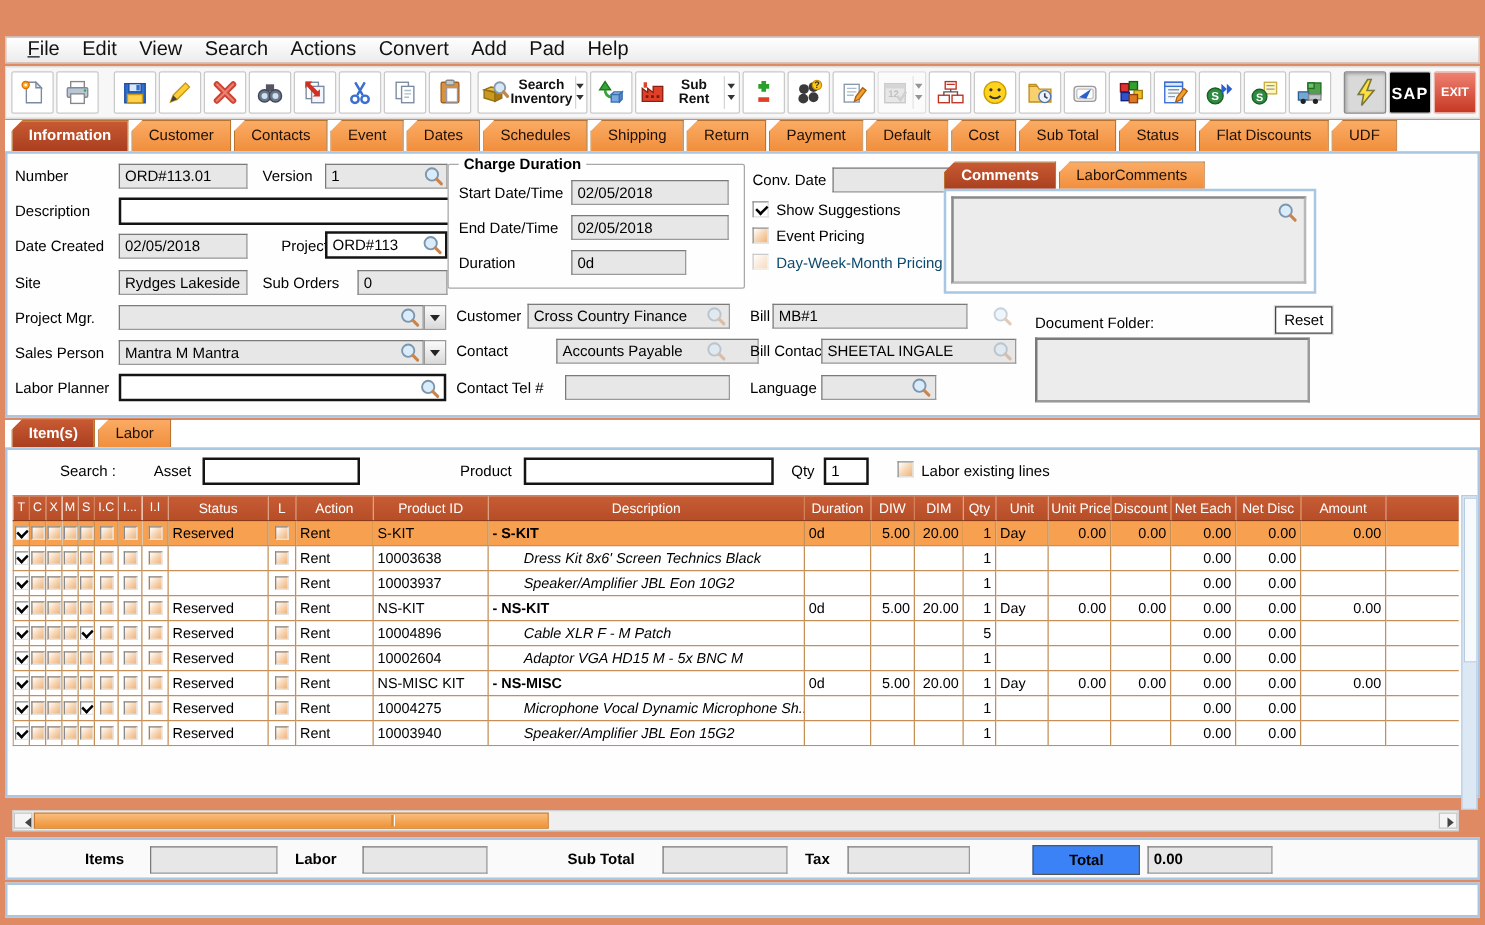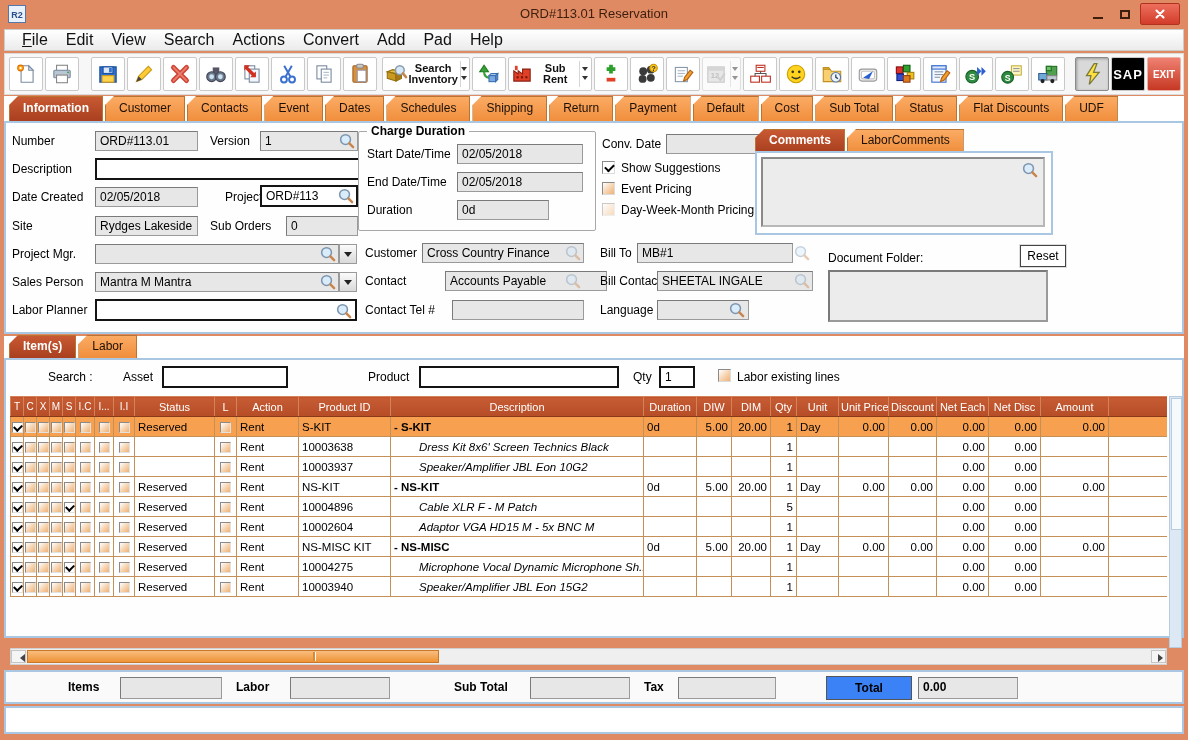--- a/index.html
+++ b/index.html
@@ -41,21 +41,21 @@
 
   
   .panel{position:absolute;left:4px;background:#fefefe;border:2px solid #a9c7e2;box-sizing:border-box;}
   .info{top:121px;width:1180px;height:213px;}
   .items{top:358px;width:1180px;height:280px;}
   .totals{top:670px;width:1180px;height:34px;background:#fafafa;}
   .statusbar{top:706px;width:1180px;height:28px;background:#fff;}
 
   .lbl{position:absolute;font-size:12px;color:#000;white-space:nowrap;}
   .lbl.b{font-weight:bold;}
-  .lbl.gr{color:#000000;}
+  .lbl.gr{color:#0c4a6e;}
   .fld{position:absolute;height:20px;box-sizing:border-box;font-size:12px;padding:2px 4px;white-space:nowrap;overflow:hidden;color:#000;}
   .gray{background:#e7e7e7;border:1px solid #9a9a9a;border-top-color:#7a7a7a;border-left-color:#7a7a7a;}
   .edit{background:#fff;border:2px solid #141414;}
   input.edit{position:absolute;box-sizing:border-box;font-size:12px;padding:2px 4px;font-family:"Liberation Sans",sans-serif;}
   .mag{position:absolute;width:17px;height:17px;}
   .mag svg{width:17px;height:17px;}
   .dim{opacity:.42;}
   .combo-arrow{position:absolute;width:18px;height:20px;background:linear-gradient(#fbfbfb,#d9d9d9);border:1px solid #9a9a9a;box-sizing:border-box;}
   .combo-arrow i{position:absolute;left:4px;top:7px;width:0;height:0;border:4px solid transparent;border-top:5px solid #222;}
 
@@ -101,42 +101,20 @@
   .vthumb{position:absolute;left:1px;top:1px;width:9px;height:130px;background:#f7fafd;border:1px solid #b8cce0;}
 
   .totalbox{position:absolute;background:#3b82f6;border:1px solid #555;display:flex;align-items:center;justify-content:center;font-weight:bold;font-size:12px;box-sizing:border-box;}
   .bold{font-weight:bold;}
 </style>
 </head>
 <body>
 
 <div id="win">
 
-  <div class="titlebar">
-    <div class="app-icon">
-      <svg viewBox="0 0 18 18">
-          <rect x="0.5" y="0.5" width="17" height="17" fill="#e9f1fa" stroke="#5577aa"></rect>
-          <text x="9" y="13" font-size="9" text-anchor="middle" fill="#2a4f8a" font-weight="bold">R2</text>
-        </svg>
-    </div>
-    <div class="wtitle">ORD#113.01 Reservation</div>
-    <div class="winbtns">
-      <div class="wb">
-          <span class="g-min"></span>
-        </div>
-      <div class="wb">
-          <span class="g-max"></span>
-        </div>
-      <div class="wb close">
-        <svg viewBox="0 0 16 16" width="14" height="14">
-            <path d="M4 4 L12 12 M12 4 L4 12" stroke="#fff" stroke-width="2.4" stroke-linecap="round"></path>
-          </svg>
-      </div>
-    </div>
-  </div>
 
   <div class="menubar" id="menubar">
       <span class="menu-item">File</span>
       <span class="menu-item">Edit</span>
       <span class="menu-item">View</span>
       <span class="menu-item">Search</span>
       <span class="menu-item">Actions</span>
       <span class="menu-item">Convert</span>
       <span class="menu-item">Add</span>
       <span class="menu-item">Pad</span>
@@ -494,21 +472,21 @@
     <div class="docbox" style="left:822px;top:147px;width:220px;height:52px"></div>
 
     <div class="lbl" style="left:359px;top:123px">Customer</div>
     <div class="fld gray" style="left:416px;top:120px;width:162px"><span>Cross Country Finance</span></div>
     <span class="mag dim" style="left:558px;top:121px"><svg viewBox="0 0 18 18">
           <circle cx="8" cy="8" r="5.2" fill="#d8ecfb" stroke="#7d95ad" stroke-width="1.6"></circle>
           <line x1="12" y1="12" x2="16" y2="16" stroke="#c9854d" stroke-width="2.6" stroke-linecap="round"></line>
         </svg></span>
 
     <div class="lbl" style="left:594px;top:123px">Bill To</div>
-    <div class="fld gray" style="left:631px;top:120px;width:156px"><span>MB#1</span></div>
+    <div class="fld gray" style="left:612px;top:120px;width:156px"><span>MB#1</span></div>
     <span class="mag dim" style="left:787px;top:121px"><svg viewBox="0 0 18 18">
           <circle cx="8" cy="8" r="5.2" fill="#d8ecfb" stroke="#7d95ad" stroke-width="1.6"></circle>
           <line x1="12" y1="12" x2="16" y2="16" stroke="#c9854d" stroke-width="2.6" stroke-linecap="round"></line>
         </svg></span>
 
     <div class="lbl" style="left:359px;top:151px">Contact</div>
     <div class="fld gray" style="left:439px;top:148px;width:162px"><span>Accounts Payable</span></div>
     <span class="mag dim" style="left:558px;top:149px"><svg viewBox="0 0 18 18">
           <circle cx="8" cy="8" r="5.2" fill="#d8ecfb" stroke="#7d95ad" stroke-width="1.6"></circle>
           <line x1="12" y1="12" x2="16" y2="16" stroke="#c9854d" stroke-width="2.6" stroke-linecap="round"></line>

